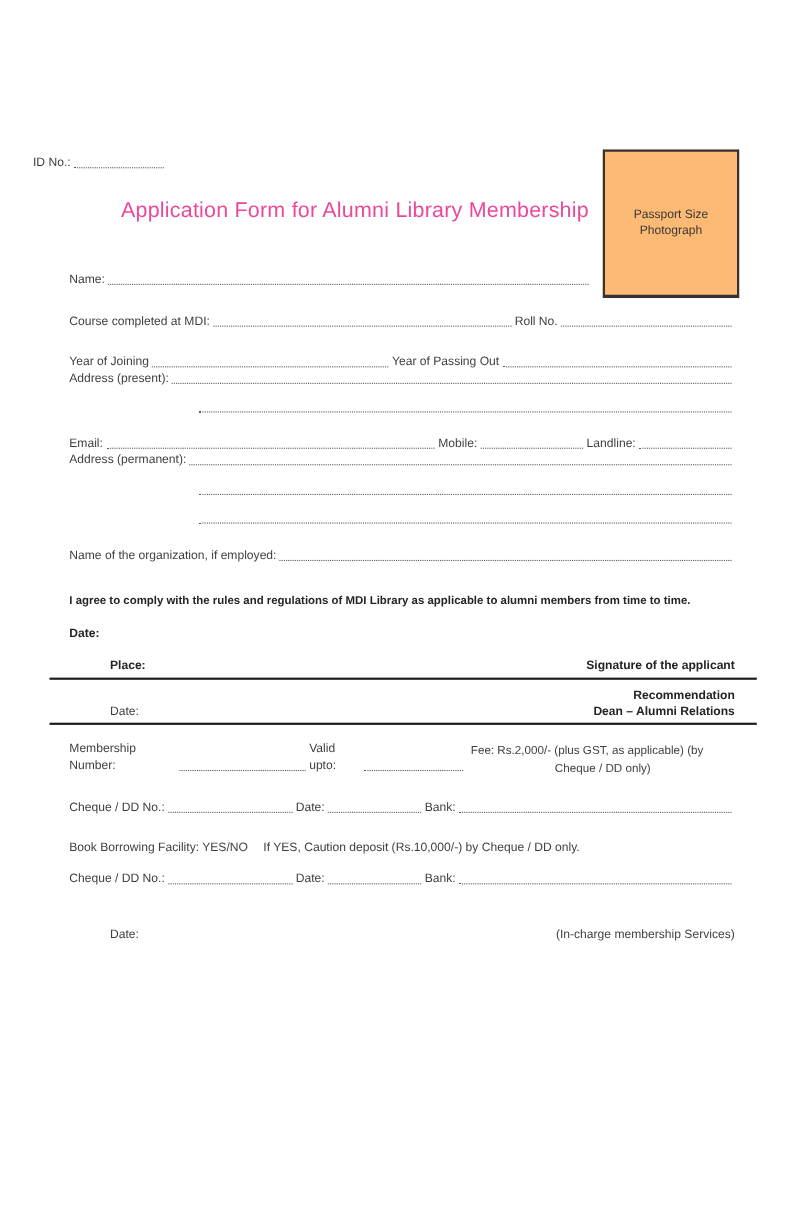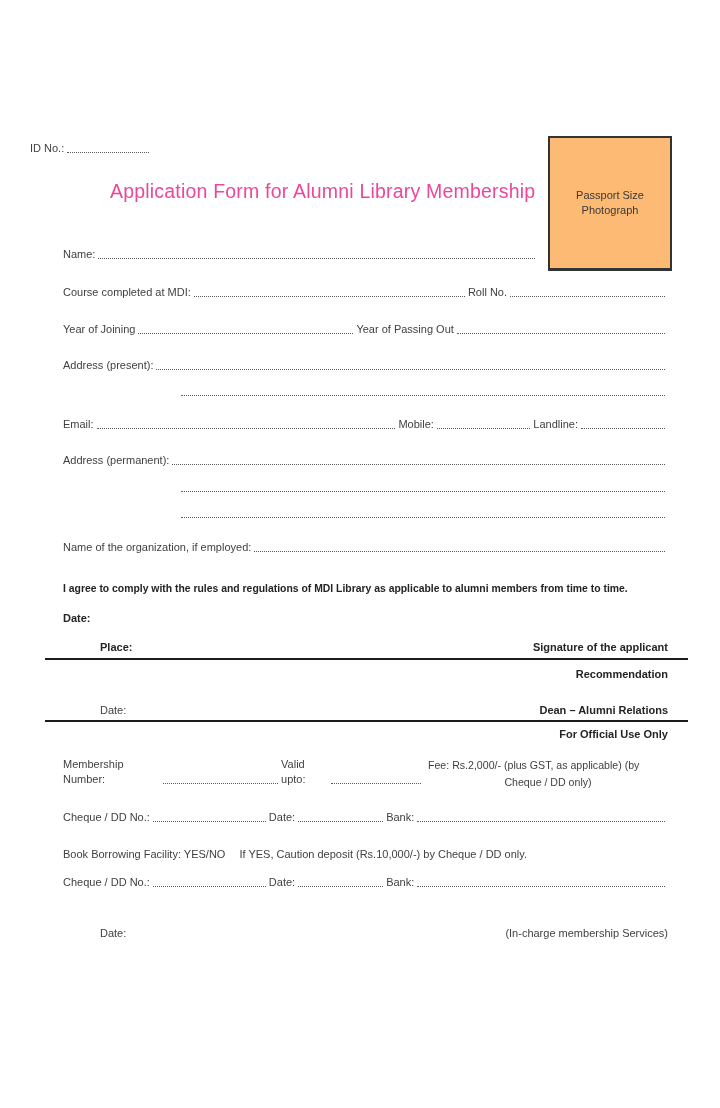--- a/index.html
+++ b/index.html
@@ -37,21 +37,21 @@
   .f32 { flex:3.2 1 0; }
   .f10 { flex:1 1 0; }
   .f09 { flex:0.9 1 0; }
   .indent { margin-left:115px; }
   .bold { font-weight:bold; color:#242424; }
   .between { justify-content:space-between;padding-left:37px; }
   .rule { border:none; border-top:2px solid #1c1c1c; margin:3px -20px 0 -18px; height:0; }
   .heading { text-align:right; font-weight:bold; color:#242424; font-size:11px; line-height:15px; }
   .name-row { padding-right:130px; }
   .mt7{margin-top:7px}.mt13{margin-top:13px}.mt14{margin-top:14px}.mt15{margin-top:15px}
-  .mt17{margin-top:19px}.mt18{margin-top:18px}.mt21{margin-top:21px}.mt22{margin-top:22px}
+  .mt17{margin-top:19px}.mt18{margin-top:18px}.mt21{}.mt22{margin-top:22px}
   .mt23{margin-top:23px}.mt26{margin-top:26px}.mt36{margin-top:36px}
   .mt5{margin-top:5px}.mt2{margin-top:2px}
   .agreement { font-size:10.4px; font-weight:bold; color:#242424; line-height:15px; white-space:nowrap; }
   .membership-row { display:flex; align-items:flex-start; }
   .mem-left { flex:1 1 auto; display:flex; align-items:flex-end; line-height:15px; }
   .fee-block { flex:0 0 240px; margin-left:4px; font-size:10.6px; line-height:17px; }
   .fee-line2 { text-align:center; }
   .book-row span { white-space:nowrap; }
   .gap14 { display:inline-block; width:14px; }
 </style>
@@ -146,21 +146,20 @@
 
     <div class="heading mt7">Recommendation</div>
 
     <div class="row between mt21">
       <span>Date:</span>
       <span class="bold">Dean – Alumni Relations</span>
     </div>
 
     <hr class="rule mt2">
 
-    <div class="heading mt5">For Official Use Only</div>
 
     <div class="membership-row mt15">
       <div class="mem-left">
         <span>Membership Number:</span>
         <span class="dots w115"></span>
         <span>Valid upto:</span>
         <span class="dots w90"></span>
       </div>
       <div class="fee-block">
         <div>Fee: Rs.2,000/- (plus GST, as applicable) (by</div>

